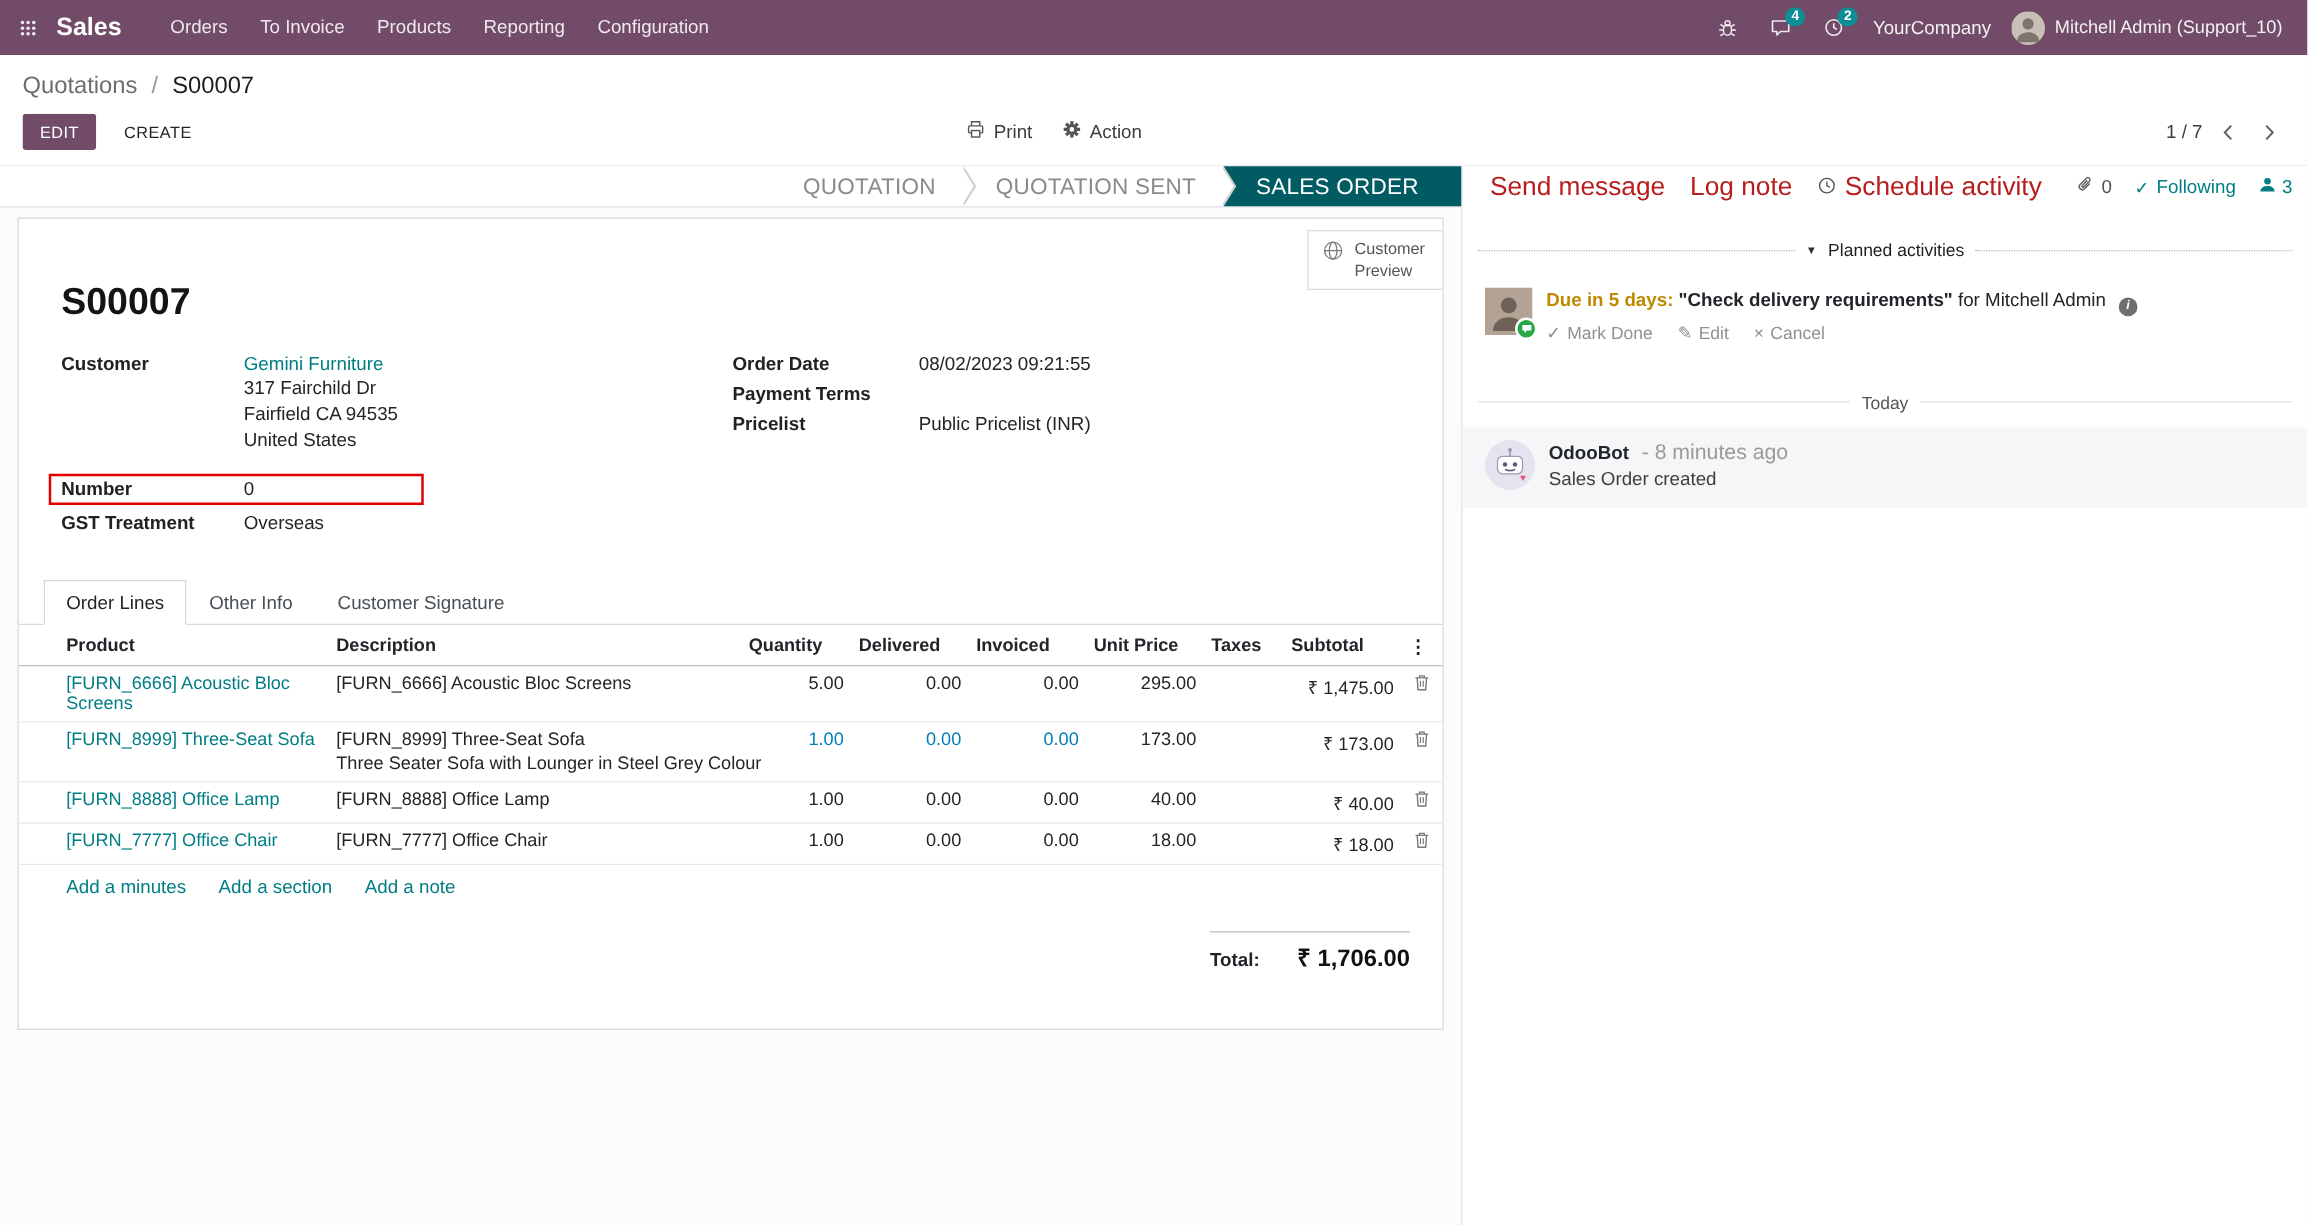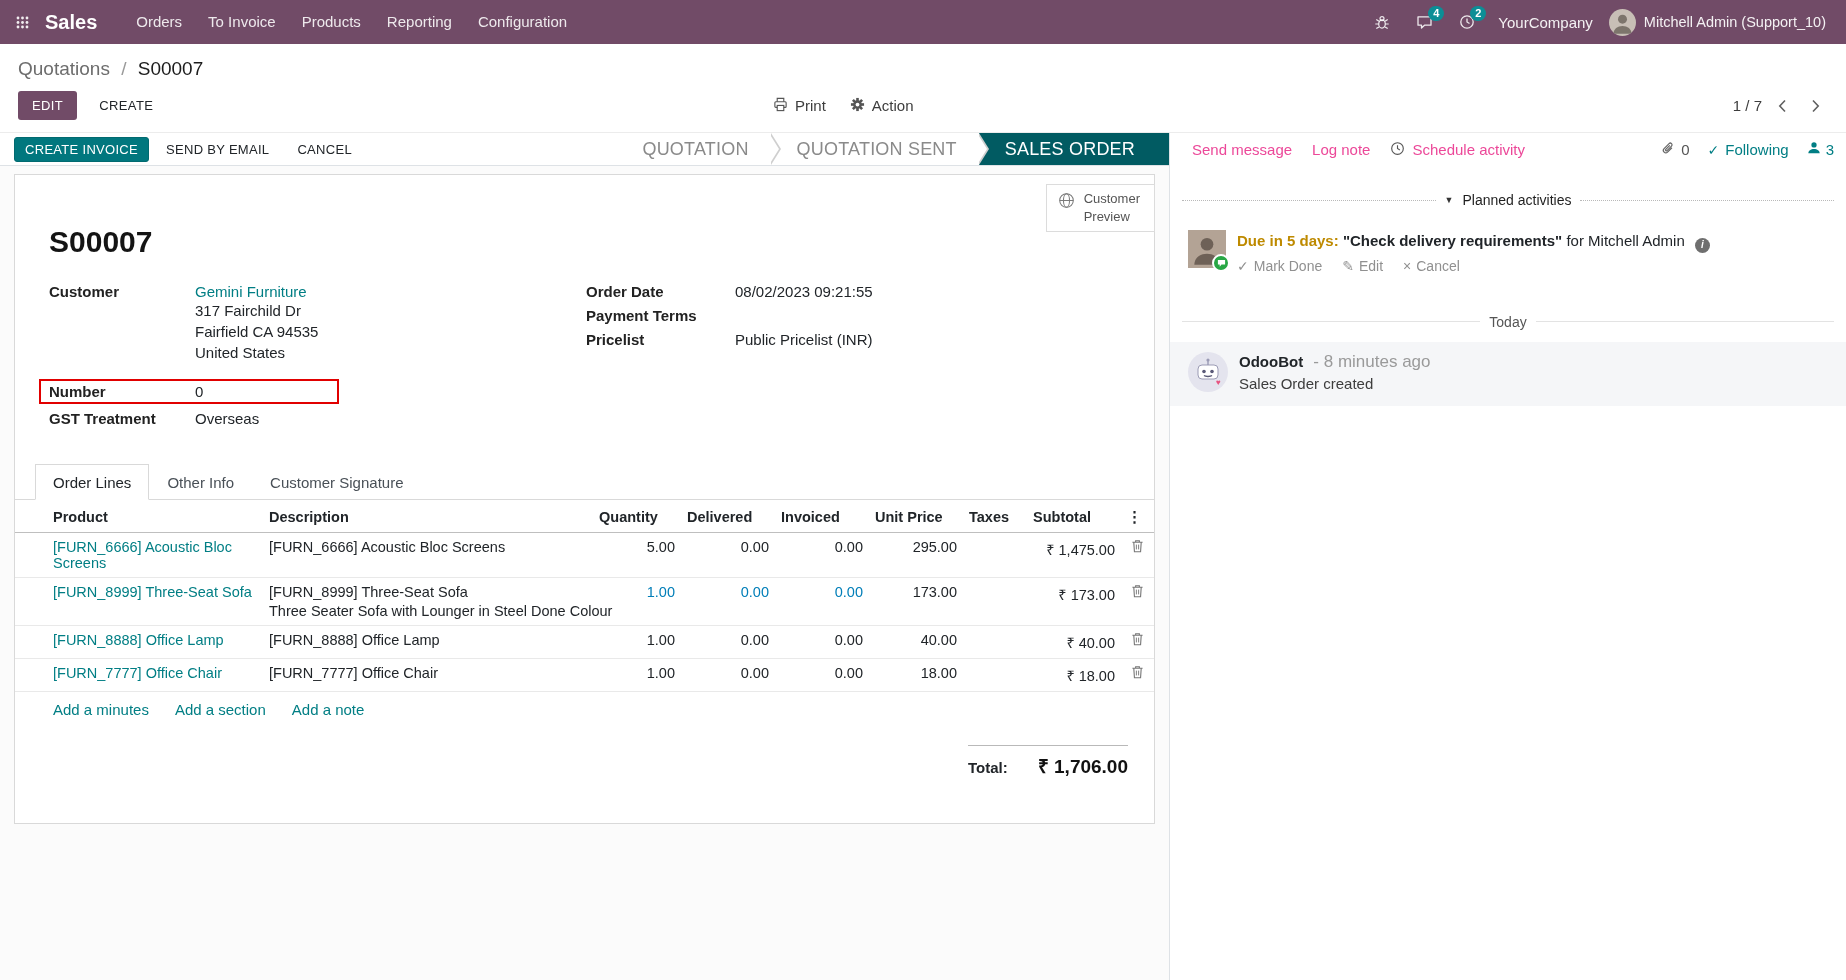--- a/index.html
+++ b/index.html
@@ -90,21 +90,21 @@
   .opt-dots { text-align:right; color:#555; font-weight:bold; font-size:15px; padding-right:10px; cursor:pointer; }
   .trash-btn { cursor:pointer; display:inline-block; }
   .table-links { display:flex; gap:26px; padding:9px 6px 9px 38px; }
   .totals { width:160px; margin:18px 26px 0 auto; border-top:1px solid #b9b9b9; padding-top:7px; display:flex; justify-content:space-between; align-items:baseline; }
   .total-label { font-weight:bold; font-size:15px; }
   .total-value { font-weight:bold; font-size:19px; color:#111; }
 
   
   .chatter { flex:1; background:#fff; border-left:1px solid #dee2e6; display:flex; flex-direction:column; }
   .chatter-top { height:33px; flex:none; display:flex; align-items:center; padding:0 12px; }
-  .ct-btn { display:flex; align-items:center; gap:7px; padding:4px 10px; font-size:15px; color:#ec4899; cursor:pointer; }
+  .ct-btn { display:flex; align-items:center; gap:7px; padding:4px 10px; font-size:21px; color:#b91c1c; cursor:pointer; }
   .ct-right { margin-left:auto; display:flex; align-items:center; gap:18px; }
   .attach { display:flex; align-items:center; gap:5px; color:#555; cursor:pointer; }
   .following { display:flex; align-items:center; gap:6px; color:#017E84; cursor:pointer; }
   .followers { display:flex; align-items:center; gap:5px; color:#017E84; cursor:pointer; }
   .check { color:#017E84; font-size:14px; }
 
   .divider { display:flex; align-items:center; gap:9px; font-size:14px; }
   .div-activities { margin:26px 12px 0; color:#1f1f1f; }
   .div-today { margin:36px 12px 12px; color:#555; }
   .dotline { flex:1; border-top:1px dotted #b9b9b9; }
@@ -241,25 +241,20 @@
       </span>
     </div>
   </div>
 </div>
 
 <div class="main">
 
   <div class="left-pane">
 
     <div class="statusbar">
-      <div class="sb-buttons">
-        <button class="btn-sm btn-invoice">CREATE INVOICE</button>
-        <button class="btn-sm btn-flat">SEND BY EMAIL</button>
-        <button class="btn-sm btn-flat">CANCEL</button>
-      </div>
       <div class="stages">
         <div class="stage">QUOTATION</div>
         <div class="stage">QUOTATION SENT</div>
         <div class="stage active">SALES ORDER</div>
       </div>
     </div>
 
     <div class="sheet">
 
       <div class="preview-btn">
@@ -361,21 +356,21 @@
               <svg width="13" height="14" viewBox="0 0 14 15" fill="none" stroke="#777" stroke-width="1.2">
                     <path d="M1.5 3.5h11M5 3.5V1.8h4v1.7M3 3.5l.7 10.2h6.6l.7-10.2"></path>
                     <path d="M5.8 6v5.2M8.2 6v5.2" stroke-width="1"></path>
                   </svg>
             </span></td>
           </tr>
           <tr>
             <td><a class="teal">[FURN_8999] Three-Seat Sofa</a></td>
             <td>
               <div>[FURN_8999] Three-Seat Sofa</div>
-              <div class="desc2">Three Seater Sofa with Lounger in Steel Done Colour</div>
+              <div class="desc2">Three Seater Sofa with Lounger in Steel Grey Colour</div>
             </td>
             <td class="num accent">1.00</td>
             <td class="num accent">0.00</td>
             <td class="num accent">0.00</td>
             <td class="num">173.00</td>
             <td></td>
             <td class="num">₹ 173.00</td>
             <td class="action-cell"><span class="trash-btn">
               <svg width="13" height="14" viewBox="0 0 14 15" fill="none" stroke="#777" stroke-width="1.2">
                     <path d="M1.5 3.5h11M5 3.5V1.8h4v1.7M3 3.5l.7 10.2h6.6l.7-10.2"></path>

